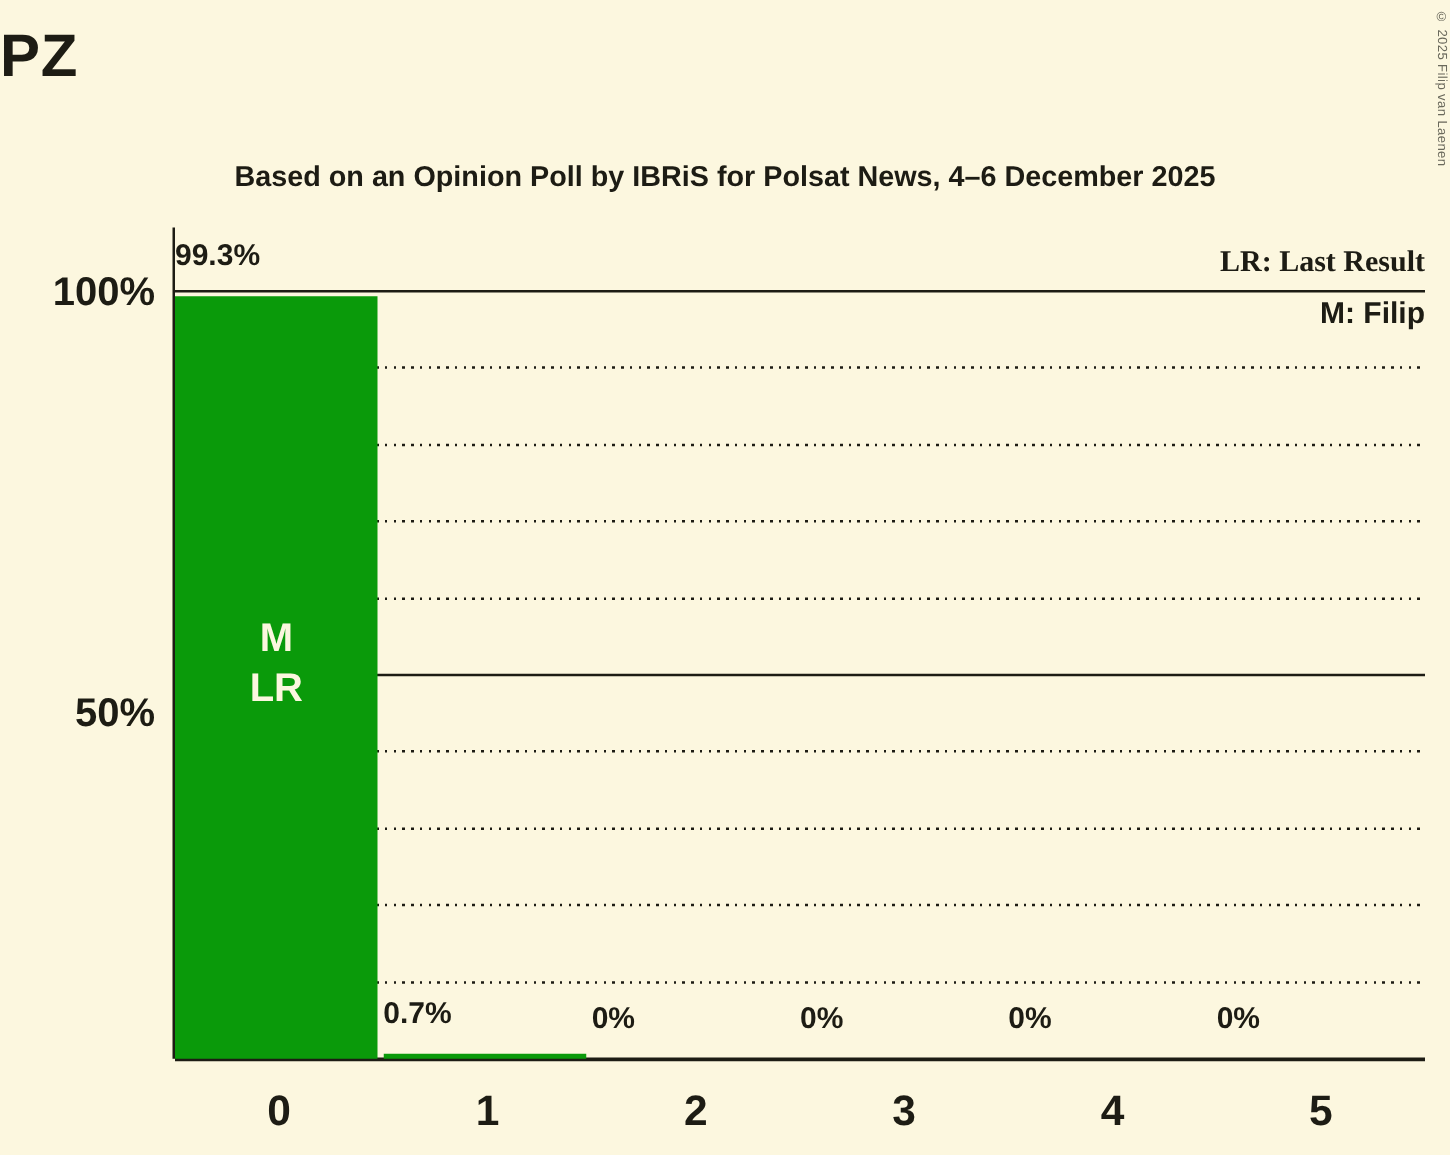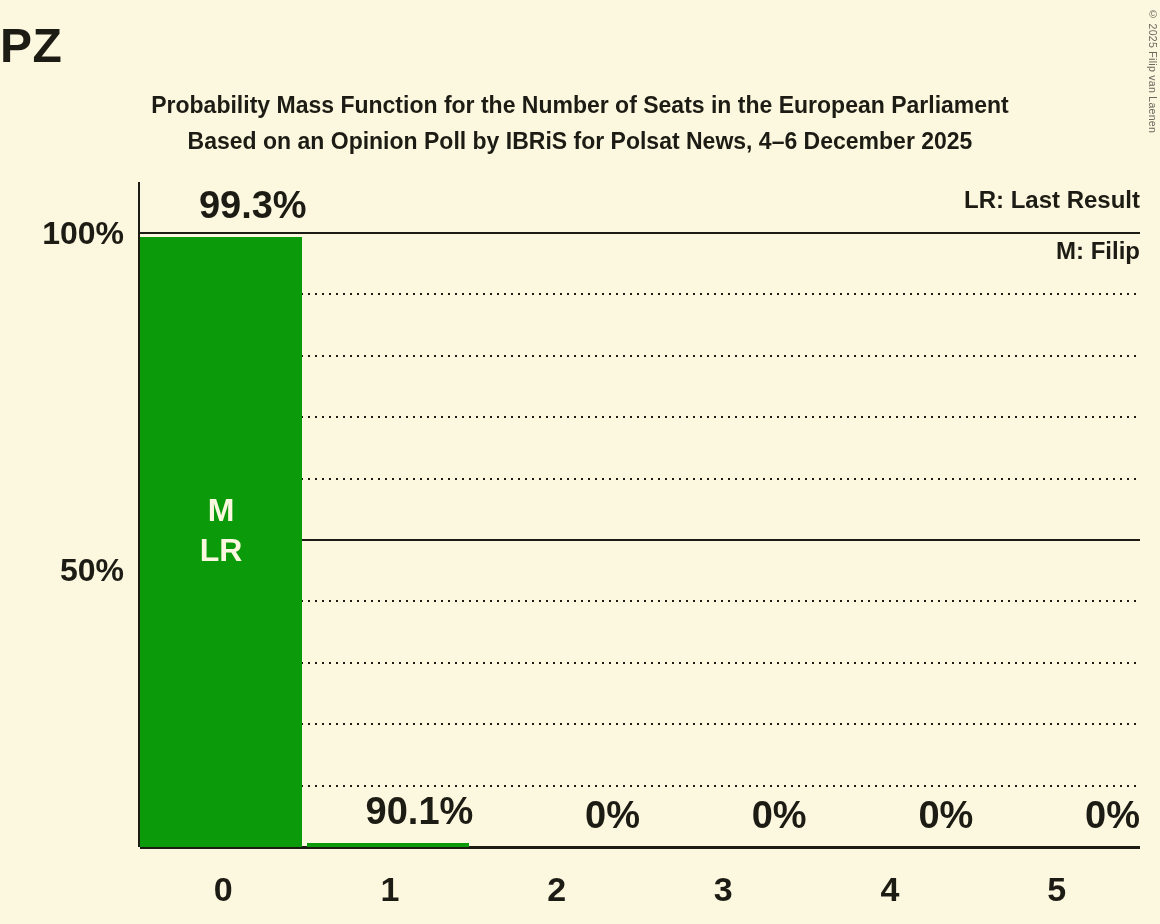--- a/index.html
+++ b/index.html
@@ -31,21 +31,21 @@
     writing-mode: vertical-rl;
     font-size: 10.5px;
     color: var(--copy, #6A695C);
     letter-spacing: 0.3px;
   }
   .legend-label {
     position: absolute; right: 20px; width: 500px;
     text-align: right;
     font-size: 24px; font-weight: bold; line-height: 30px;
   }
-  .legend-label.lr { top: 185px; }
+  .legend-label.lr { top: 195px; font-family: Liberation Serif, serif; }
   .legend-label.m  { top: 236px; }
   .y-axis-line {
     position: absolute; left: 138px; top: 182px;
     width: 2px; height: 665px;
     background: var(--txt, #1D1C14);
   }
   .y-tick-label {
     position: absolute; left: 0; width: 124px;
     text-align: right;
     font-size: 32px; font-weight: bold; line-height: 40px;
@@ -69,39 +69,38 @@
   }
   .bar-annotation {
     position: absolute;
     text-align: center;
     font-size: 32px; font-weight: bold; line-height: 40px;
     color: var(--barlabel, #FCF7DF);
     white-space: pre-line;
   }
   .value-label {
     position: absolute;
-    text-align: right;
-    font-size: 38px; font-weight: bold; line-height: 36px;
+    text-align: left;
+    font-size: 24px; font-weight: bold; line-height: 36px;
   }
   .x-tick-label {
     position: absolute; top: 868px; height: 42px;
     text-align: center;
     font-size: 34px; font-weight: bold; line-height: 42px;
   }
 </style>
 </head>
 <body>
 
 <div class="canvas">
 
   <div class="copyright">© 2025 Filip van Laenen</div>
 
   <div class="chart-title">PZ</div>
 
-  <div class="chart-subtitle s1">Probability Mass Function for the Number of Seats in the European Parliament</div>
 
   <div class="chart-subtitle s2">Based on an Opinion Poll by IBRiS for Polsat News, 4–6 December 2025</div>
 
   <div class="legend-label lr">LR: Last Result</div>
 
   <div class="legend-label m">M: Filip</div>
 
   <div class="y-axis-line"></div>
 
   <div id="plot-layer">
@@ -117,21 +116,21 @@
       <div class="gridline-solid" style="top: 232px;"></div>
       <div class="baseline" style="top: 846px;"></div>
       <div class="y-tick-label" style="top: 213px;">100%</div>
       <div class="y-tick-label" style="top: 520px; margin-top: 30px;">50%</div>
       <div class="bar" style="left: 140px; width: 162.167px; top: 237px; height: 610px;"></div>
       <div class="value-label" style="left: 140px; width: 166.667px; top: 187px;">99.3%</div>
       <div class="bar-annotation" style="left: 140px; width: 162.167px; top: 490px;">M
 LR</div>
       <div class="x-tick-label" style="left: 140px; width: 166.667px;">0</div>
       <div class="bar" style="left: 306.667px; width: 162.167px; top: 843px; height: 4px;"></div>
-      <div class="value-label" style="left: 306.667px; width: 166.667px; top: 793px;">90.1%</div>
+      <div class="value-label" style="left: 306.667px; width: 166.667px; top: 793px;">0.7%</div>
       <div class="x-tick-label" style="left: 306.667px; width: 166.667px;">1</div>
       <div class="value-label" style="left: 473.333px; width: 166.667px; top: 797px;">0%</div>
       <div class="x-tick-label" style="left: 473.333px; width: 166.667px;">2</div>
       <div class="value-label" style="left: 640px; width: 166.667px; top: 797px;">0%</div>
       <div class="x-tick-label" style="left: 640px; width: 166.667px;">3</div>
       <div class="value-label" style="left: 806.667px; width: 166.667px; top: 797px;">0%</div>
       <div class="x-tick-label" style="left: 806.667px; width: 166.667px;">4</div>
       <div class="value-label" style="left: 973.333px; width: 166.667px; top: 797px;">0%</div>
       <div class="x-tick-label" style="left: 973.333px; width: 166.667px;">5</div>
     </div>

